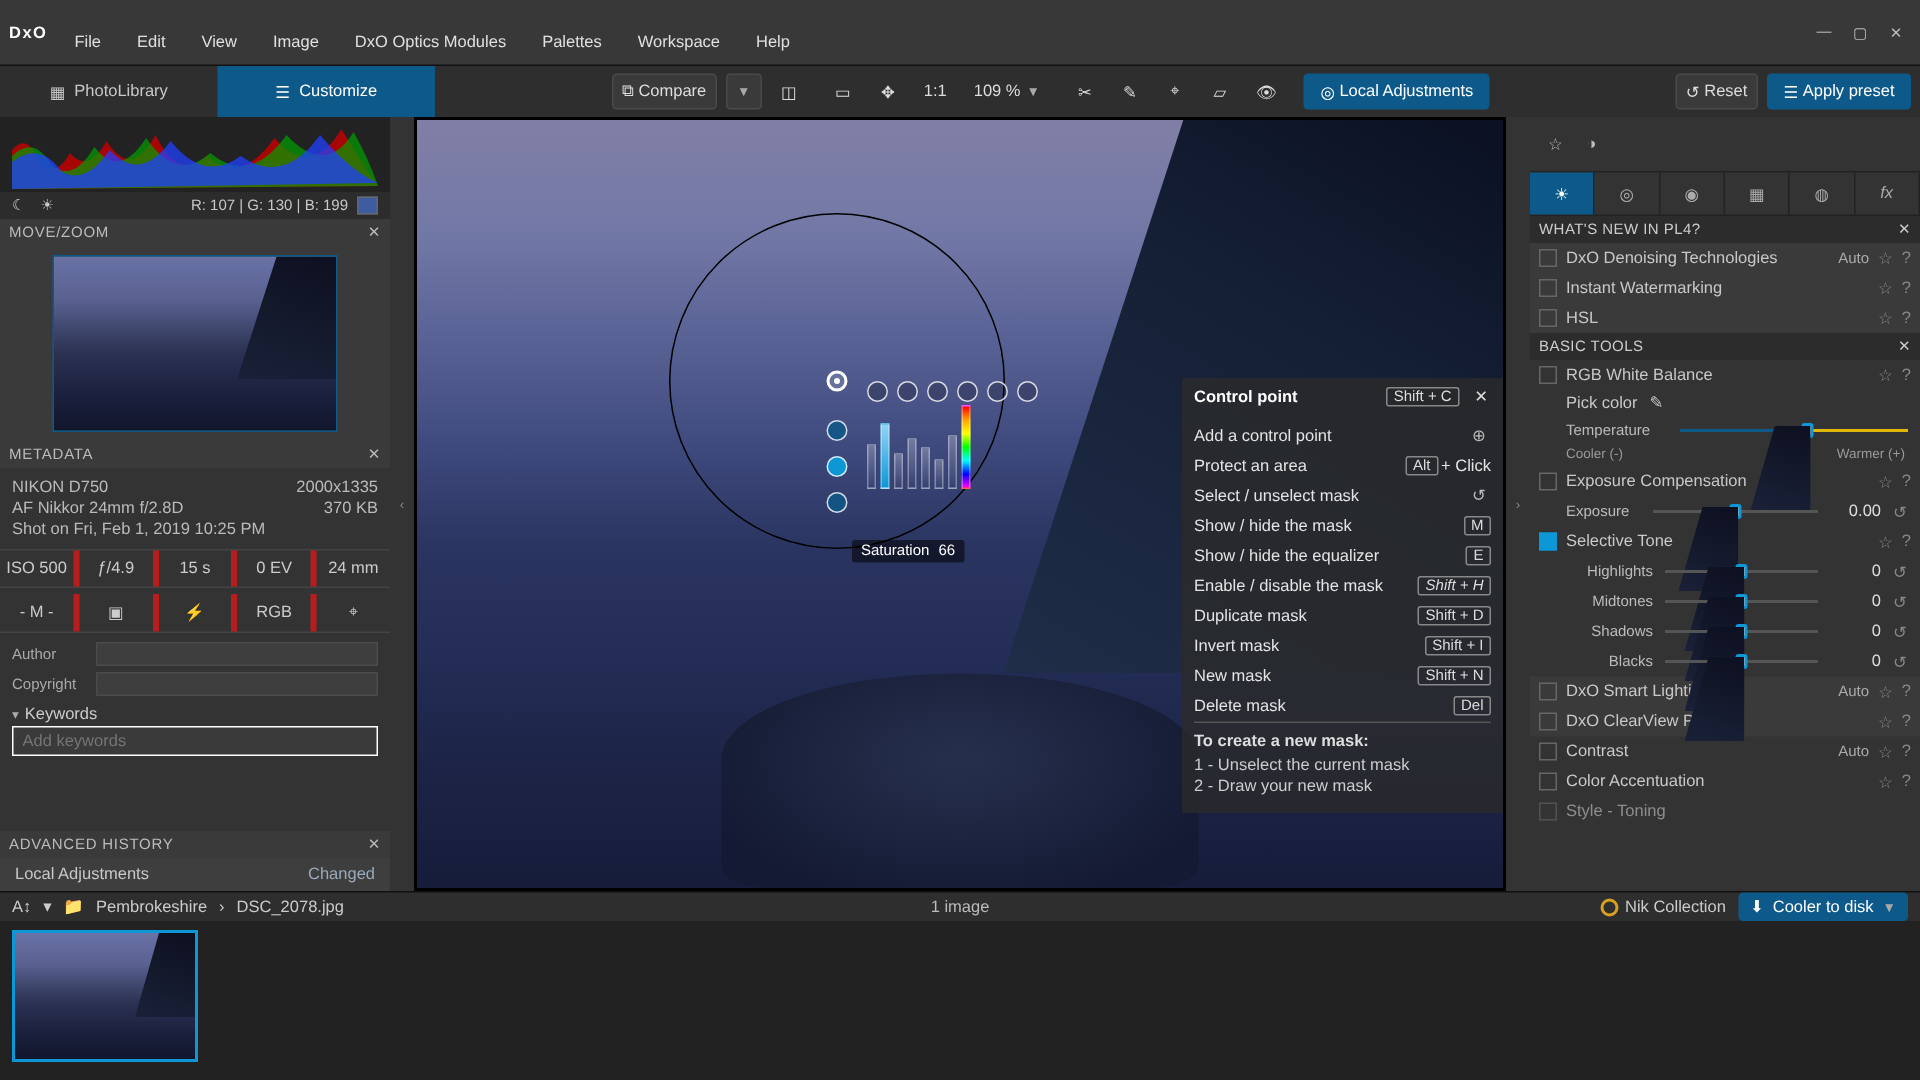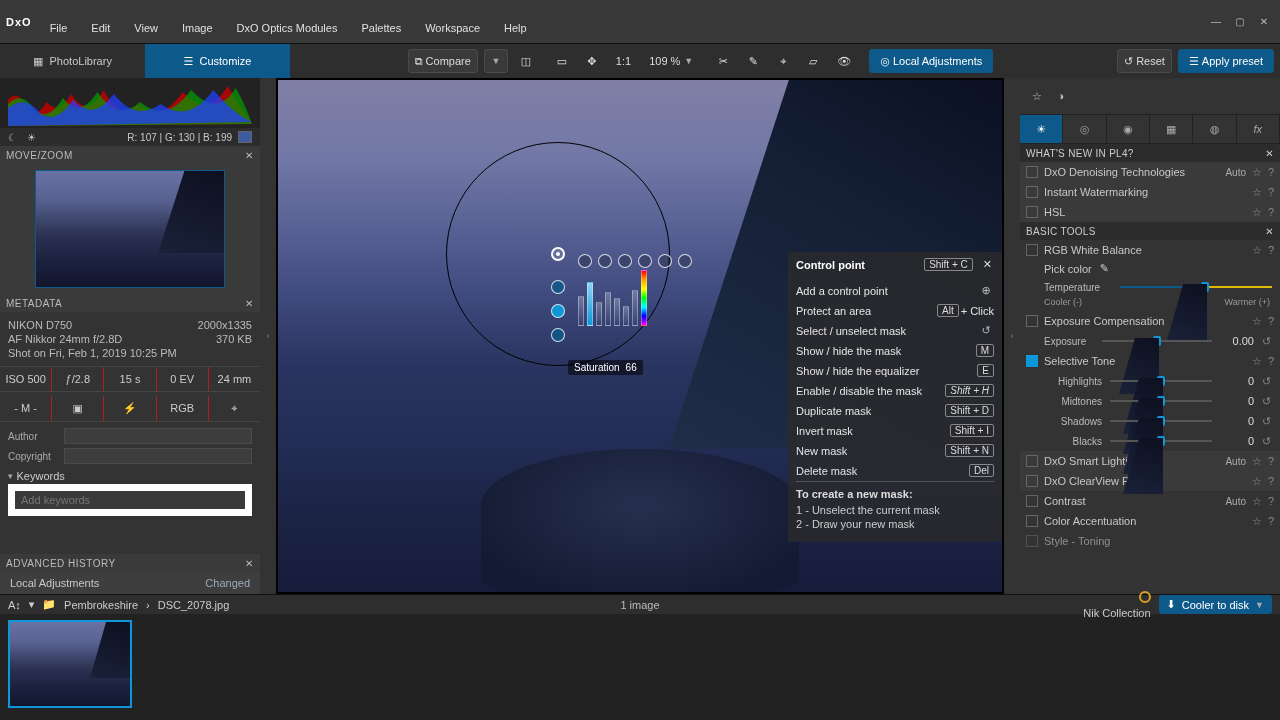--- a/index.html
+++ b/index.html
@@ -44,28 +44,28 @@
 
 
 .mz-body { height: 130px; background: #3a3a3a; padding: 6px; display: flex; justify-content: center; }
 .mz-thumb { width: 190px; height: 118px; border: 1px solid #0d5a8a; background: linear-gradient(to bottom,#6a72a6 0%,#586190 25%,#2b3252 55%,#1a1f3d 80%,#12162c 100%); position: relative; overflow: hidden; }
 .mz-thumb::after { content: ""; position: absolute; right: 0; top: 0; width: 66px; height: 82px; background: linear-gradient(200deg,#0d1020 0%,#1a2138 100%); clip-path: polygon(40% 0,100% 0,100% 100%,0 100%); }
 
 
 .meta-body { background: #333; padding: 6px 8px; font-size: 11px; }
 .meta-row { display: flex; justify-content: space-between; padding: 1px 0; color: #bbb; }
 .meta-grid { display: flex; gap: 0; margin: 6px -8px 4px; border-top: 1px solid #444; border-bottom: 1px solid #444; }
-.meta-cell { flex: 1; text-align: center; padding: 6px 0; border-right: 1px solid #b91c1c; color: #ccc; }
+.meta-cell { flex: 1; text-align: center; padding: 6px 0; border-right: 4px solid #b91c1c; color: #ccc; }
 .meta-cell:last-child { border-right: none; }
 .meta-grid2 { display: flex; gap: 0; margin: 0 -8px 4px; border-bottom: 1px solid #444; }
 .meta-field { display: flex; align-items: center; padding: 2px 0; }
 .meta-field label { width: 56px; text-align: left; padding-right: 6px; color: #aaa; font-size: 10px; }
 .meta-field .fval { flex: 1; height: 16px; background: #3e3e3e; border: 1px solid #4b4b4b; }
 .kw-hdr { display: flex; align-items: center; gap: 4px; padding: 4px 0 2px; color: #ccc; }
-.kw-input { width: 100%; background: #3a3a3a; border: 7px solid #ffffff; color: #888; padding: 3px 6px; font-size: 11px; }
+.kw-input { width: 100%; background: #3a3a3a; border: 1px solid #ffffff; color: #888; padding: 3px 6px; font-size: 11px; }
 
 
 .ah-body { background: #333; }
 .ah-row { display: flex; align-items: center; height: 22px; padding: 0 10px; background: #3e3e3e; }
 .ah-row .status { margin-left: auto; color: #9ab; }
 
 
 .center-pad { flex: 1; position: relative; margin: 0 0 0 0; }
 .img-view { position: absolute; inset: 2px 2px 2px 2px; background: linear-gradient(to bottom,#817fa7 0%,#7278a6 15%,#5a6396 28%,#3f4a7e 42%,#2a3460 56%,#232d56 70%,#1d2548 82%,#161c3a 100%); overflow: hidden; }
 .img-view .headland { position: absolute; right: 0; top: 0; width: 46%; height: 72%; background: linear-gradient(210deg,#0b1022 0%,#152036 40%,#202d48 100%); clip-path: polygon(36% 0,100% 0,100% 100%,0 100%); }
@@ -118,21 +118,21 @@
 .r-slider .track.temp { background: linear-gradient(to right,#0d5a8a 0%,#0d5a8a 56%,#e0b800 56%,#e0b800 100%); }
 .r-slider .thumb { position: absolute; top: -4px; width: 8px; height: 10px; background: #ddd; border-radius: 2px; transform: translateX(-50%); }
 .r-slider .val { width: 34px; text-align: right; color: #ddd; }
 .r-slider .rst { color: #888; width: 10px; cursor: pointer; }
 .temp-legend { display: flex; justify-content: space-between; padding: 0 10px 4px 24px; font-size: 9px; color: #999; }
 
 
 .crumb-row { height: 20px; background: #2e2e2e; display: flex; align-items: center; padding: 0 8px; gap: 8px; font-size: 11px; color: #ccc; border-top: 1px solid #111; }
 .crumb-row .mid { position: absolute; left: 50%; transform: translateX(-50%); color: #bbb; }
 .crumb-row .right { margin-left: auto; display: flex; align-items: center; gap: 8px; }
-.nik-btn { display: flex; align-items: flex-end; gap: 4px; flex-direction: column; }
+.nik-btn { display: flex; align-items: center; gap: 4px; }
 .nik-ring { width: 12px; height: 12px; border: 2px solid #d8a020; border-radius: 50%; }
 .export-btn { background: #0d5a8a; color: #fff; padding: 3px 8px; border-radius: 3px; display: flex; align-items: center; gap: 6px; cursor: pointer; }
 
 .filmstrip { height: 106px; background: #222; padding: 6px 8px; display: flex; gap: 8px; }
 .thumb { width: 124px; height: 88px; border: 2px solid #0d97d6; background: linear-gradient(to bottom,#6a72a6 0%,#586190 25%,#2b3252 55%,#1a1f3d 80%,#12162c 100%); position: relative; }
 .thumb::after { content: ""; position: absolute; right: 0; top: 0; width: 40px; height: 56px; background: linear-gradient(200deg,#0d1020 0%,#1a2138 100%); clip-path: polygon(40% 0,100% 0,100% 100%,0 100%); }
 
 .chev { font-size: 9px; color: #aaa; }
 svg { display: block; }
 </style>
@@ -253,21 +253,21 @@
         </div>
       <div class="meta-row">
           <span>AF Nikkor 24mm f/2.8D</span>
           <span>370 KB</span>
         </div>
       <div class="meta-row">
           <span>Shot on Fri, Feb 1, 2019 10:25 PM</span>
         </div>
       <div class="meta-grid">
         <div class="meta-cell">ISO 500</div>
-        <div class="meta-cell">ƒ/2.8</div>
+        <div class="meta-cell">ƒ/4.9</div>
         <div class="meta-cell">15 s</div>
         <div class="meta-cell">0 EV</div>
         <div class="meta-cell">24 mm</div>
       </div>
       <div class="meta-grid2">
         <div class="meta-cell">- M -</div>
         <div class="meta-cell">▣</div>
         <div class="meta-cell">⚡</div>
         <div class="meta-cell">RGB</div>
         <div class="meta-cell">⌖</div>

